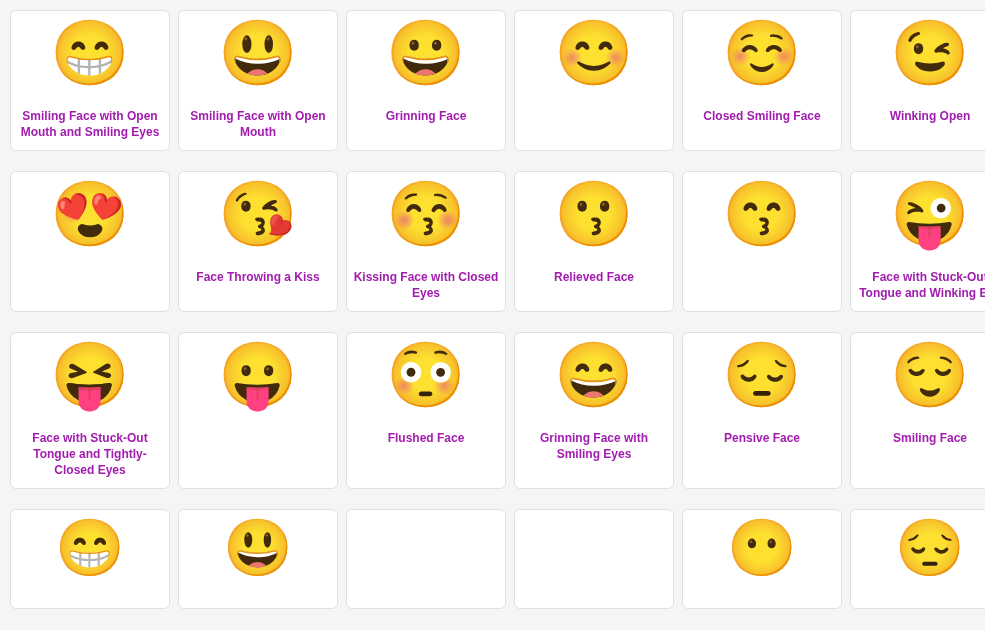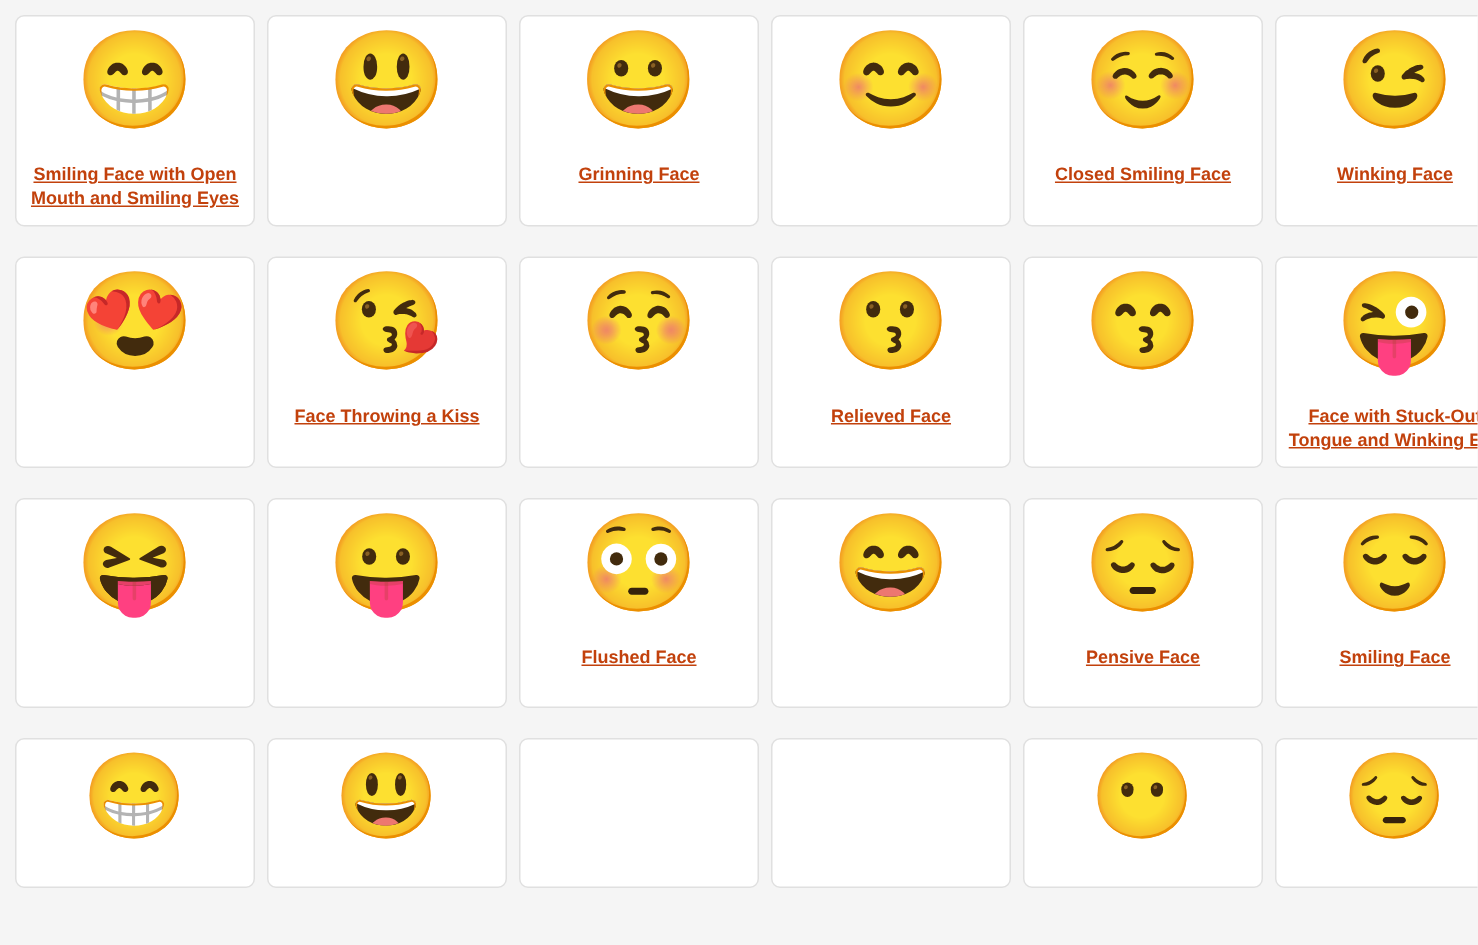--- a/index.html
+++ b/index.html
@@ -30,96 +30,99 @@
       font-size: 64px;
       line-height: 1;
       margin-bottom: 8px;
       display: block;
       width: 80px;
       height: 80px;
       text-align: center;
     }
     .emoji-label {
       font-size: 12px;
-      color: #c2410c;
+      color: #a21caf;
       font-weight: bold;
       line-height: 1.3;
-      text-decoration: underline;
     }
     .row-gap {
       grid-column: 1 / -1;
       height: 4px;
     }
   </style>
 </head>
 <body>
 
 <div class="grid">
 
   <div class="emoji-card">
     <span class="emoji-img">😁</span>
     <span class="emoji-label">Smiling Face with Open Mouth and Smiling Eyes</span>
   </div>
   <div class="emoji-card">
     <span class="emoji-img">😃</span>
+    <span class="emoji-label">Smiling Face with Open Mouth</span>
   </div>
   <div class="emoji-card">
     <span class="emoji-img">😀</span>
     <span class="emoji-label">Grinning Face</span>
   </div>
   <div class="emoji-card">
     <span class="emoji-img">😊</span>
   </div>
   <div class="emoji-card">
     <span class="emoji-img">☺️</span>
     <span class="emoji-label">Closed Smiling Face</span>
   </div>
   <div class="emoji-card">
     <span class="emoji-img">😉</span>
-    <span class="emoji-label">Winking Face</span>
+    <span class="emoji-label">Winking Open</span>
   </div>
 
   <div class="row-gap"></div>
 
   <div class="emoji-card">
     <span class="emoji-img">😍</span>
   </div>
   <div class="emoji-card">
     <span class="emoji-img">😘</span>
     <span class="emoji-label">Face Throwing a Kiss</span>
   </div>
   <div class="emoji-card">
     <span class="emoji-img">😚</span>
+    <span class="emoji-label">Kissing Face with Closed Eyes</span>
   </div>
   <div class="emoji-card">
     <span class="emoji-img">😗</span>
     <span class="emoji-label">Relieved Face</span>
   </div>
   <div class="emoji-card">
     <span class="emoji-img">😙</span>
   </div>
   <div class="emoji-card">
     <span class="emoji-img">😜</span>
     <span class="emoji-label">Face with Stuck-Out Tongue and Winking Eye</span>
   </div>
 
   <div class="row-gap"></div>
 
   <div class="emoji-card">
     <span class="emoji-img">😝</span>
+    <span class="emoji-label">Face with Stuck-Out Tongue and Tightly-Closed Eyes</span>
   </div>
   <div class="emoji-card">
     <span class="emoji-img">😛</span>
   </div>
   <div class="emoji-card">
     <span class="emoji-img">😳</span>
     <span class="emoji-label">Flushed Face</span>
   </div>
   <div class="emoji-card">
     <span class="emoji-img">😄</span>
+    <span class="emoji-label">Grinning Face with Smiling Eyes</span>
   </div>
   <div class="emoji-card">
     <span class="emoji-img">😔</span>
     <span class="emoji-label">Pensive Face</span>
   </div>
   <div class="emoji-card">
     <span class="emoji-img">😌</span>
     <span class="emoji-label">Smiling Face</span>
   </div>
 

